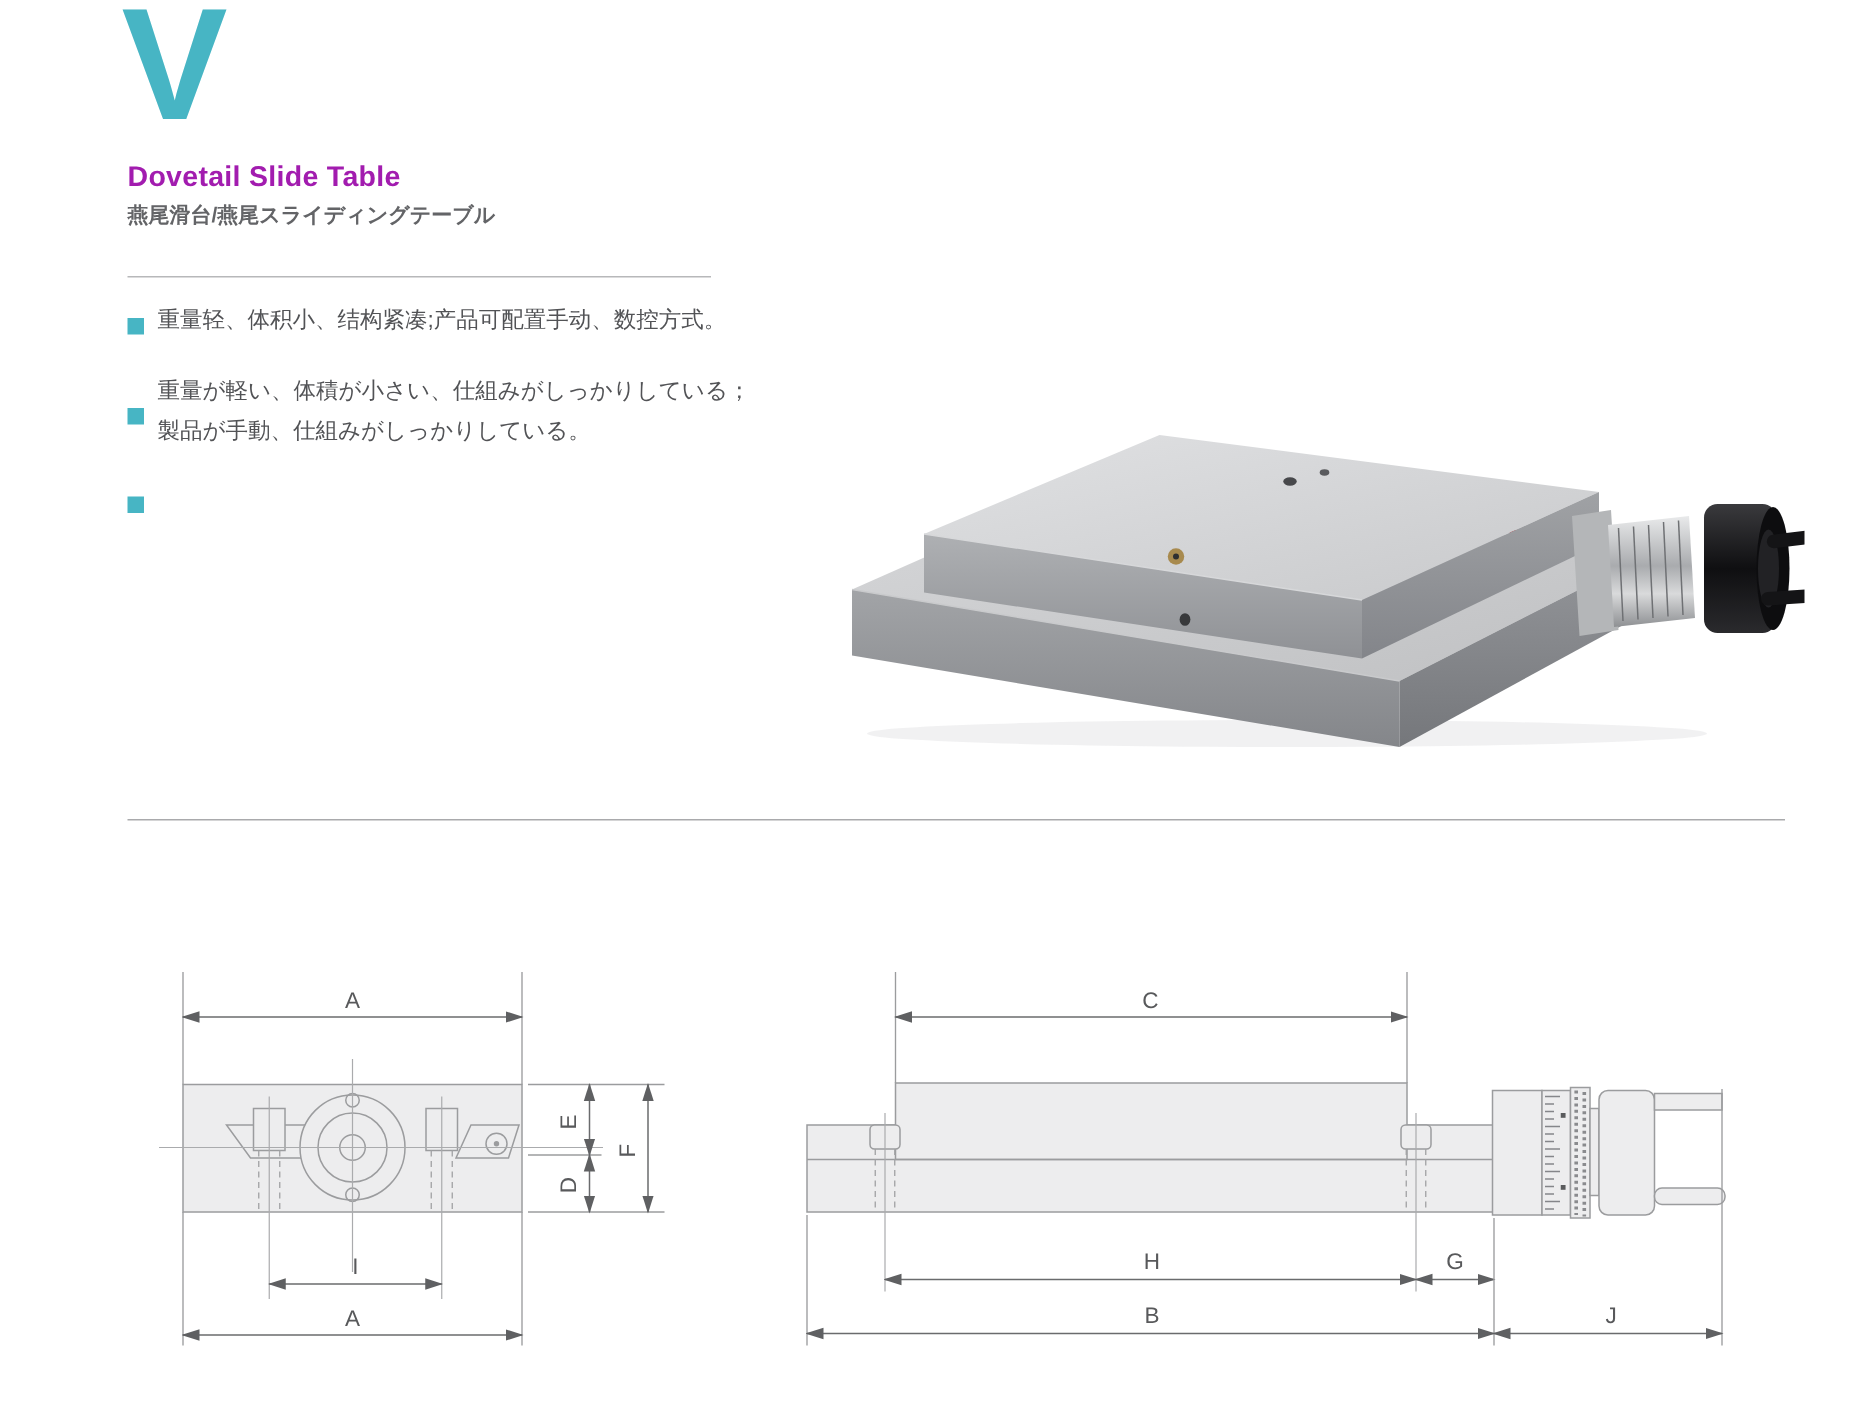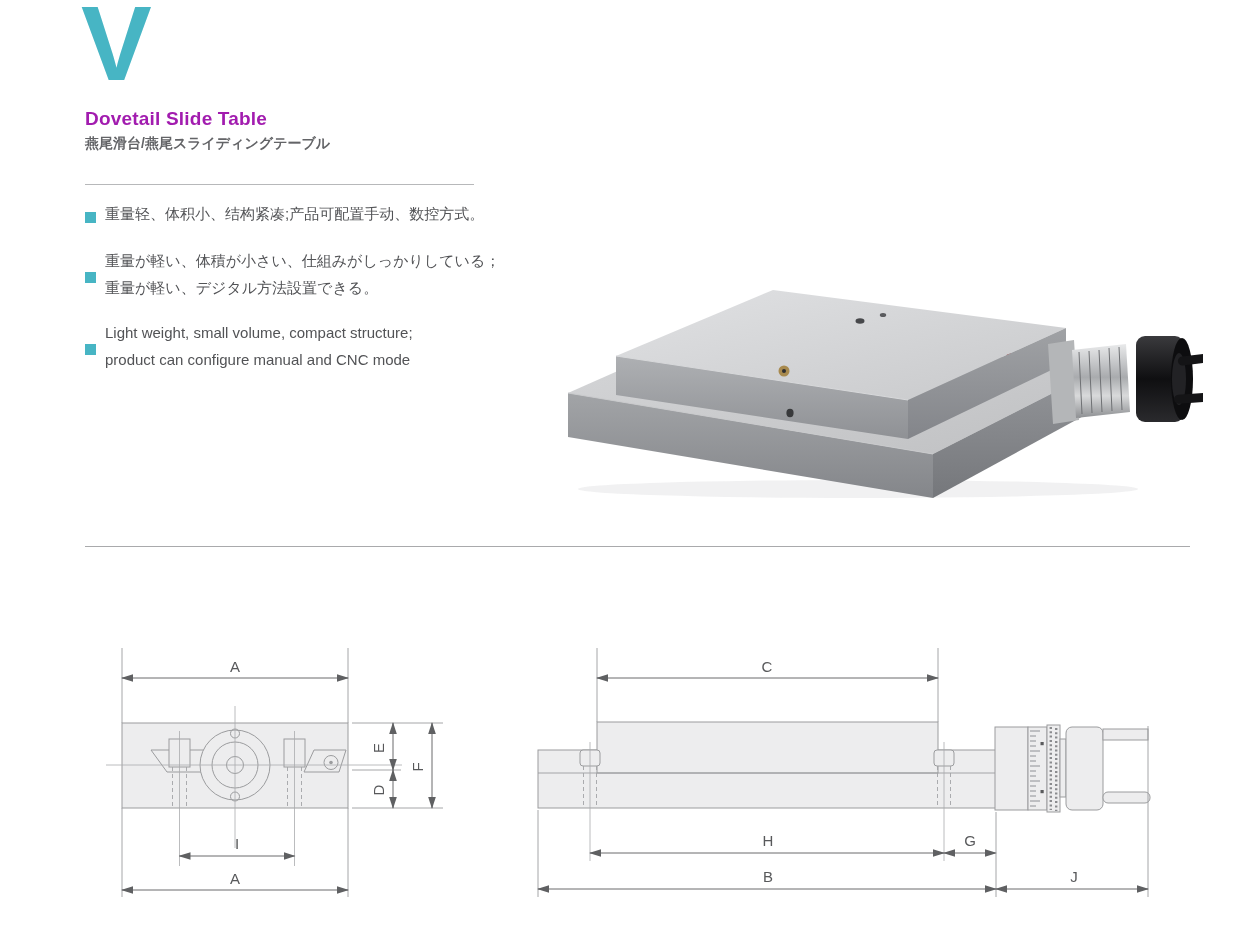--- a/index.html
+++ b/index.html
@@ -57,28 +57,27 @@
   <div class="rule-top"></div>
 
   <div class="feature f1">
     <span class="sq"></span>
     <span>重量轻、体积小、结构紧凑;产品可配置手动、数控方式。</span>
   </div>
   <div class="feature f2">
     <span class="sq"></span>
     <span>
       <span>重量が軽い、体積が小さい、仕組みがしっかりしている；</span><br>
-      <span>重量が軽い、デジタル方法設置できる。</span>
+      <span>製品が手動、仕組みがしっかりしている。</span>
     </span>
   </div>
   <div class="feature f3">
     <span class="sq"></span>
     <span>
-      <span>Light weight, small volume, compact structure;</span><br>
-      <span>product can configure manual and CNC mode</span>
+      <br>
     </span>
   </div>
 
   <div class="product-wrap">
     <svg width="645" height="245" viewBox="0 0 645 245">
       <defs>
         <linearGradient id="gBaseTop" x1="0" y1="0" x2="1" y2="1">
           <stop offset="0" stop-color="#d7d8da"></stop>
             <stop offset="1" stop-color="#bfc0c2"></stop>
         </linearGradient>

